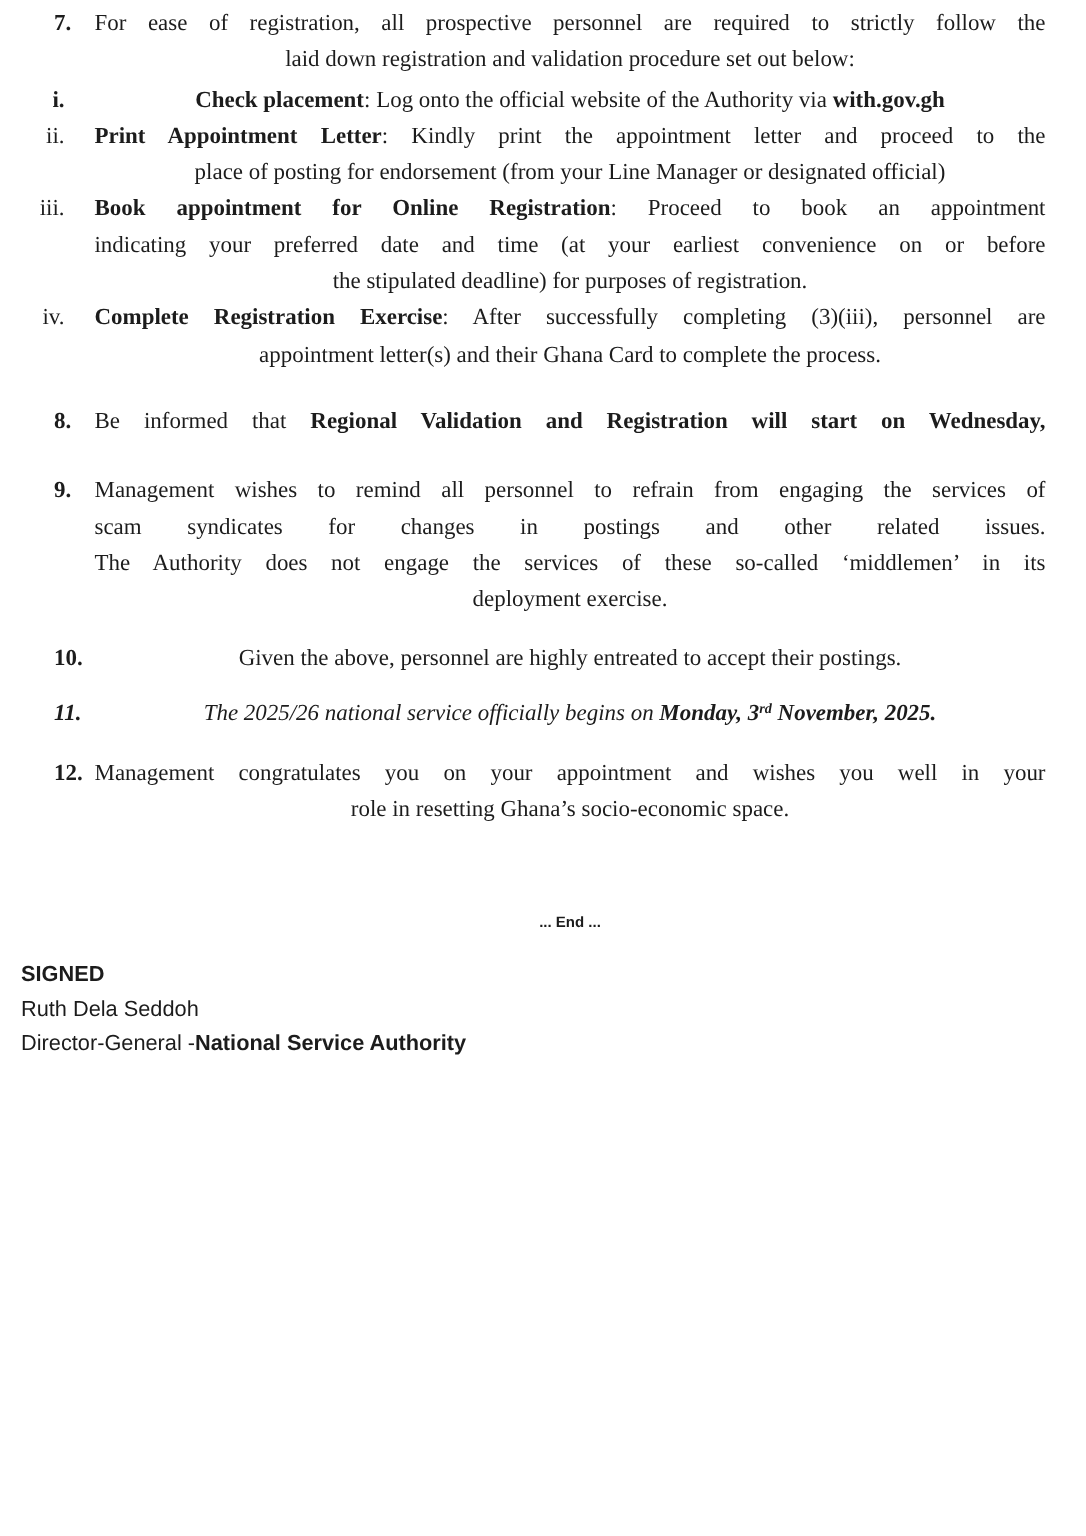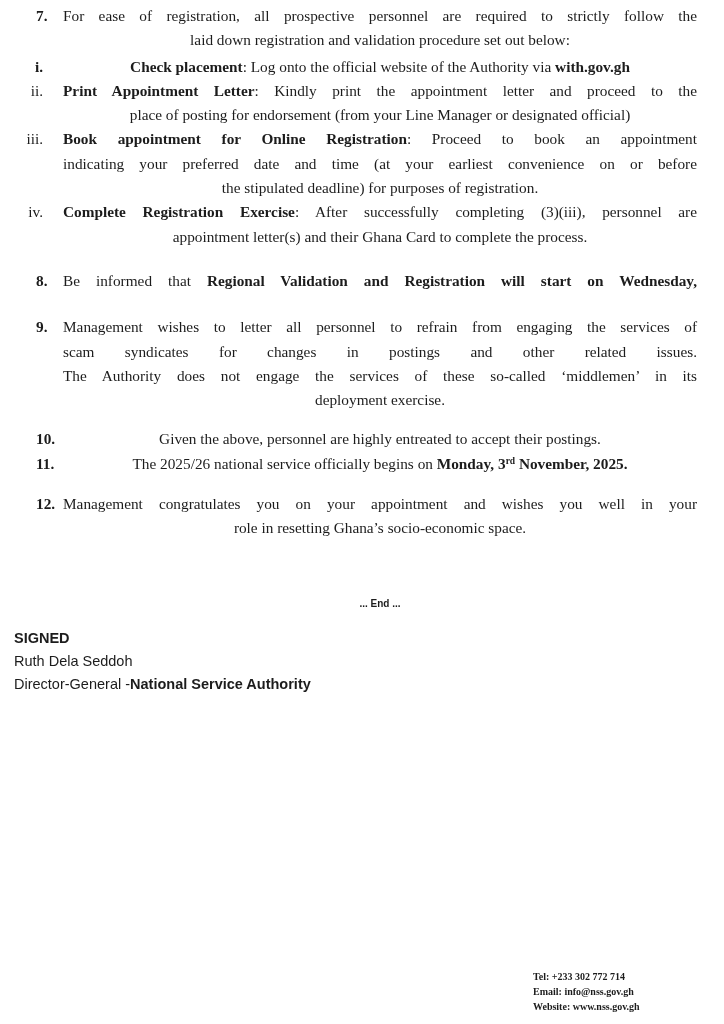--- a/index.html
+++ b/index.html
@@ -17,21 +17,21 @@
   .body-col{flex:1;min-width:0;}
   .line{text-align:center;}
   .line.j{text-align:justify;text-align-last:justify;}
   .b{font-weight:bold;}
   .sup{font-size:0.62em;position:relative;top:-0.45em;letter-spacing:0;}
   
   .item:nth-child(2){margin-top:2px;}
   .item:nth-child(6){margin-top:20px;}
   .item:nth-child(7){margin-top:22px;}
   .item:nth-child(8){margin-top:15px;}
-  .item:nth-child(9){}
+  .item:nth-child(9){margin-top:12px;font-style:italic;}
   .item:nth-child(10){margin-top:14px;}
   .end-mark{
     margin:51px 27px 0 63px;text-align:center;
     font-family:"Liberation Sans","DejaVu Sans",sans-serif;
     font-weight:bold;font-size:10px;line-height:24px;color:#1c1c1c;
   }
   .signature{
     margin:11px 0 0 14px;
     font-family:"Liberation Sans","DejaVu Sans",sans-serif;
     font-size:14.5px;line-height:23px;color:#1c1c1c;
@@ -86,21 +86,21 @@
       </div>
       <div class="item">
         <div class="marker arabic mb">8.</div>
         <div class="body-col">
           <div class="line j"><span>Be informed that </span><span class="b">Regional Validation and Registration will start on Wednesday,</span></div>
         </div>
       </div>
       <div class="item">
         <div class="marker arabic mb">9.</div>
         <div class="body-col">
-          <div class="line j"><span>Management wishes to letter all personnel to refrain from engaging the services of</span></div>
+          <div class="line j"><span>Management wishes to remind all personnel to refrain from engaging the services of</span></div>
           <div class="line j"><span>scam syndicates for changes in postings and other related issues.</span></div>
           <div class="line j"><span>The Authority does not engage the services of these so-called ‘middlemen’ in its</span></div>
           <div class="line"><span>deployment exercise.</span></div>
         </div>
       </div>
       <div class="item">
         <div class="marker arabic mb">10.</div>
         <div class="body-col">
           <div class="line"><span>Given the above, personnel are highly entreated to accept their postings.</span></div>
         </div>
@@ -121,19 +121,14 @@
     </div>
 
   <div class="end-mark">... End ...</div>
 
   <div class="signature">
     <div class="sig-signed">SIGNED</div>
     <div class="sig-name">Ruth Dela Seddoh</div>
     <div class="sig-role"><span>Director-General -</span><span class="b">National Service Authority</span></div>
   </div>
 
-  <div class="footer">
-    <div>Tel: +233 302 772 714</div>
-    <div>Email: info@nss.gov.gh</div>
-    <div>Website: www.nss.gov.gh</div>
-  </div>
 
 </div>
 
 </body></html>

